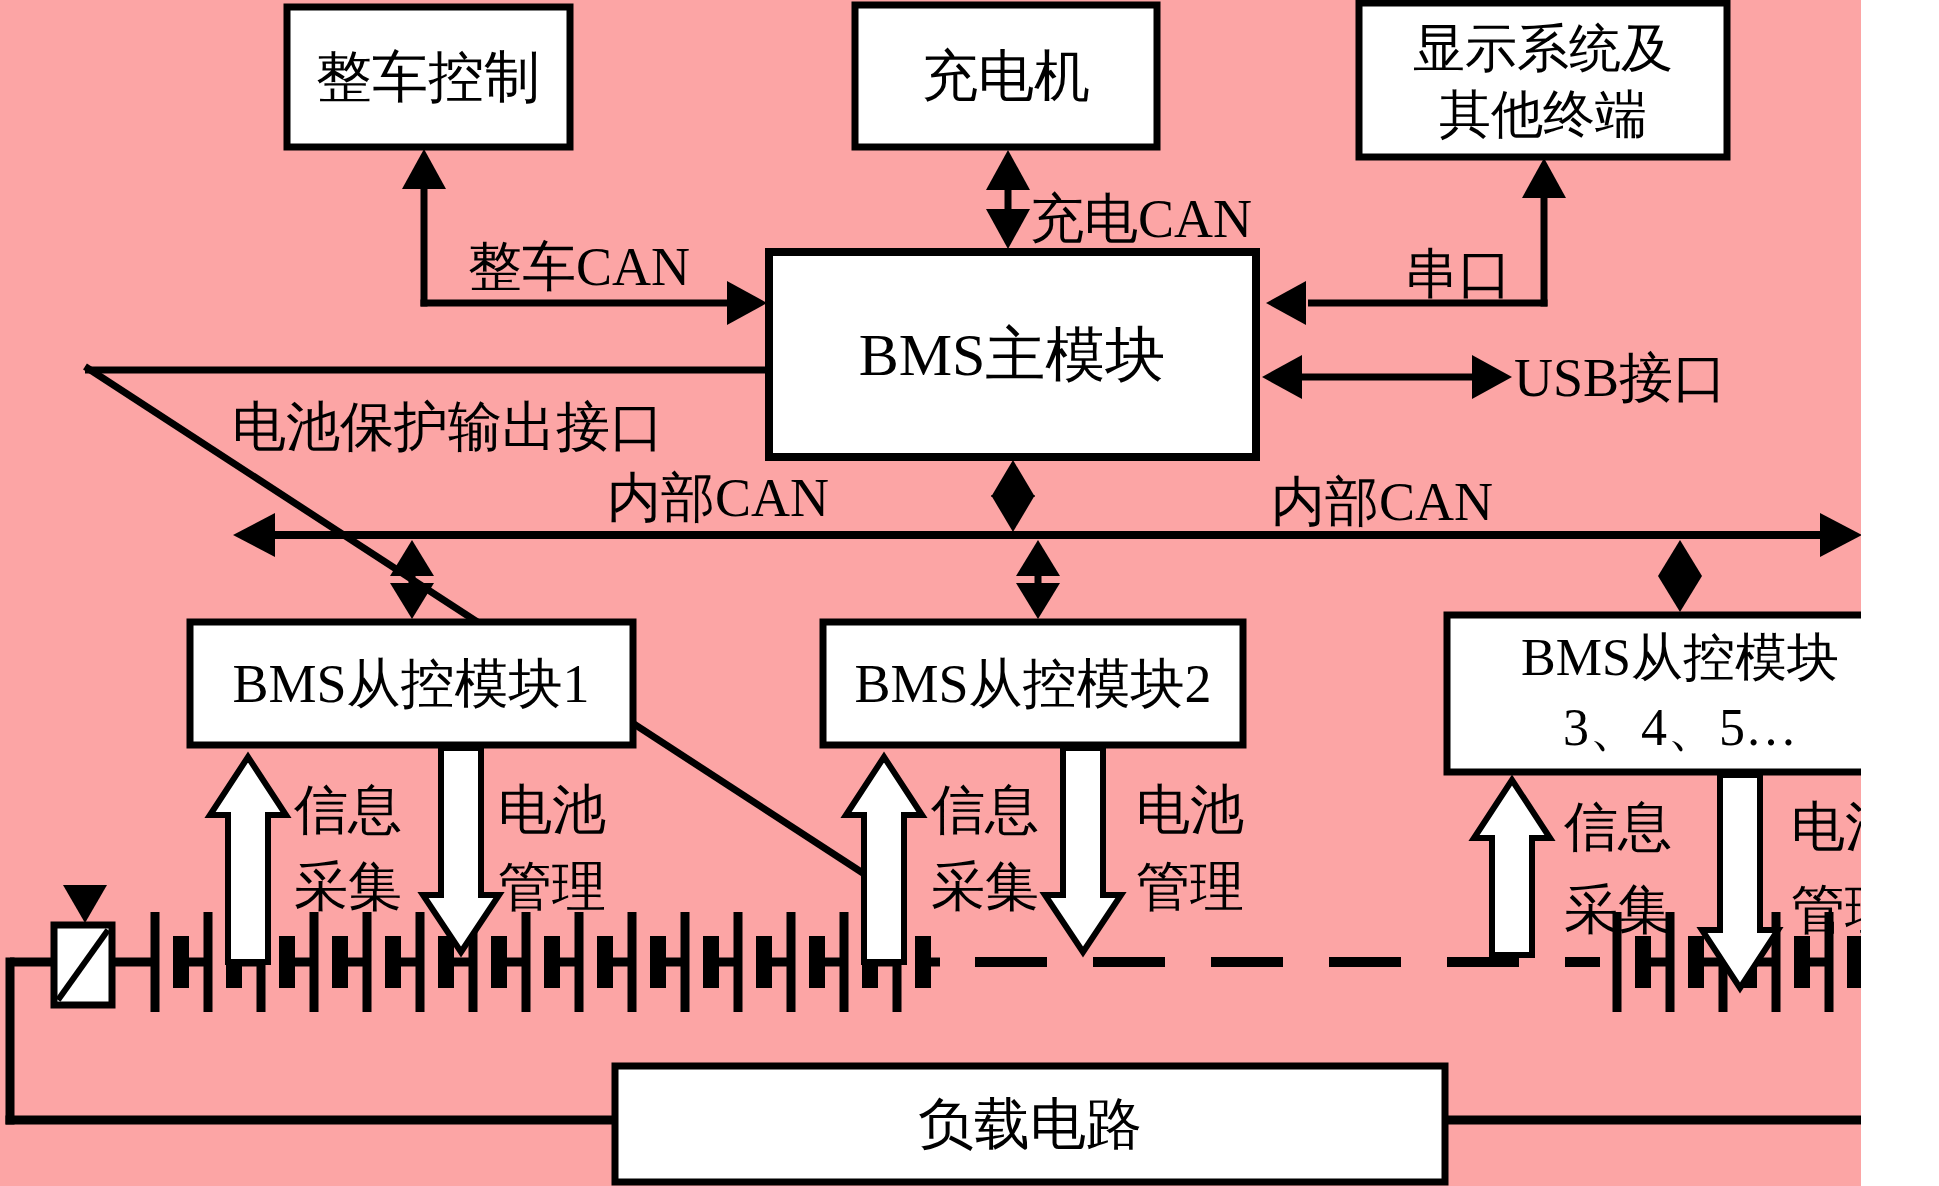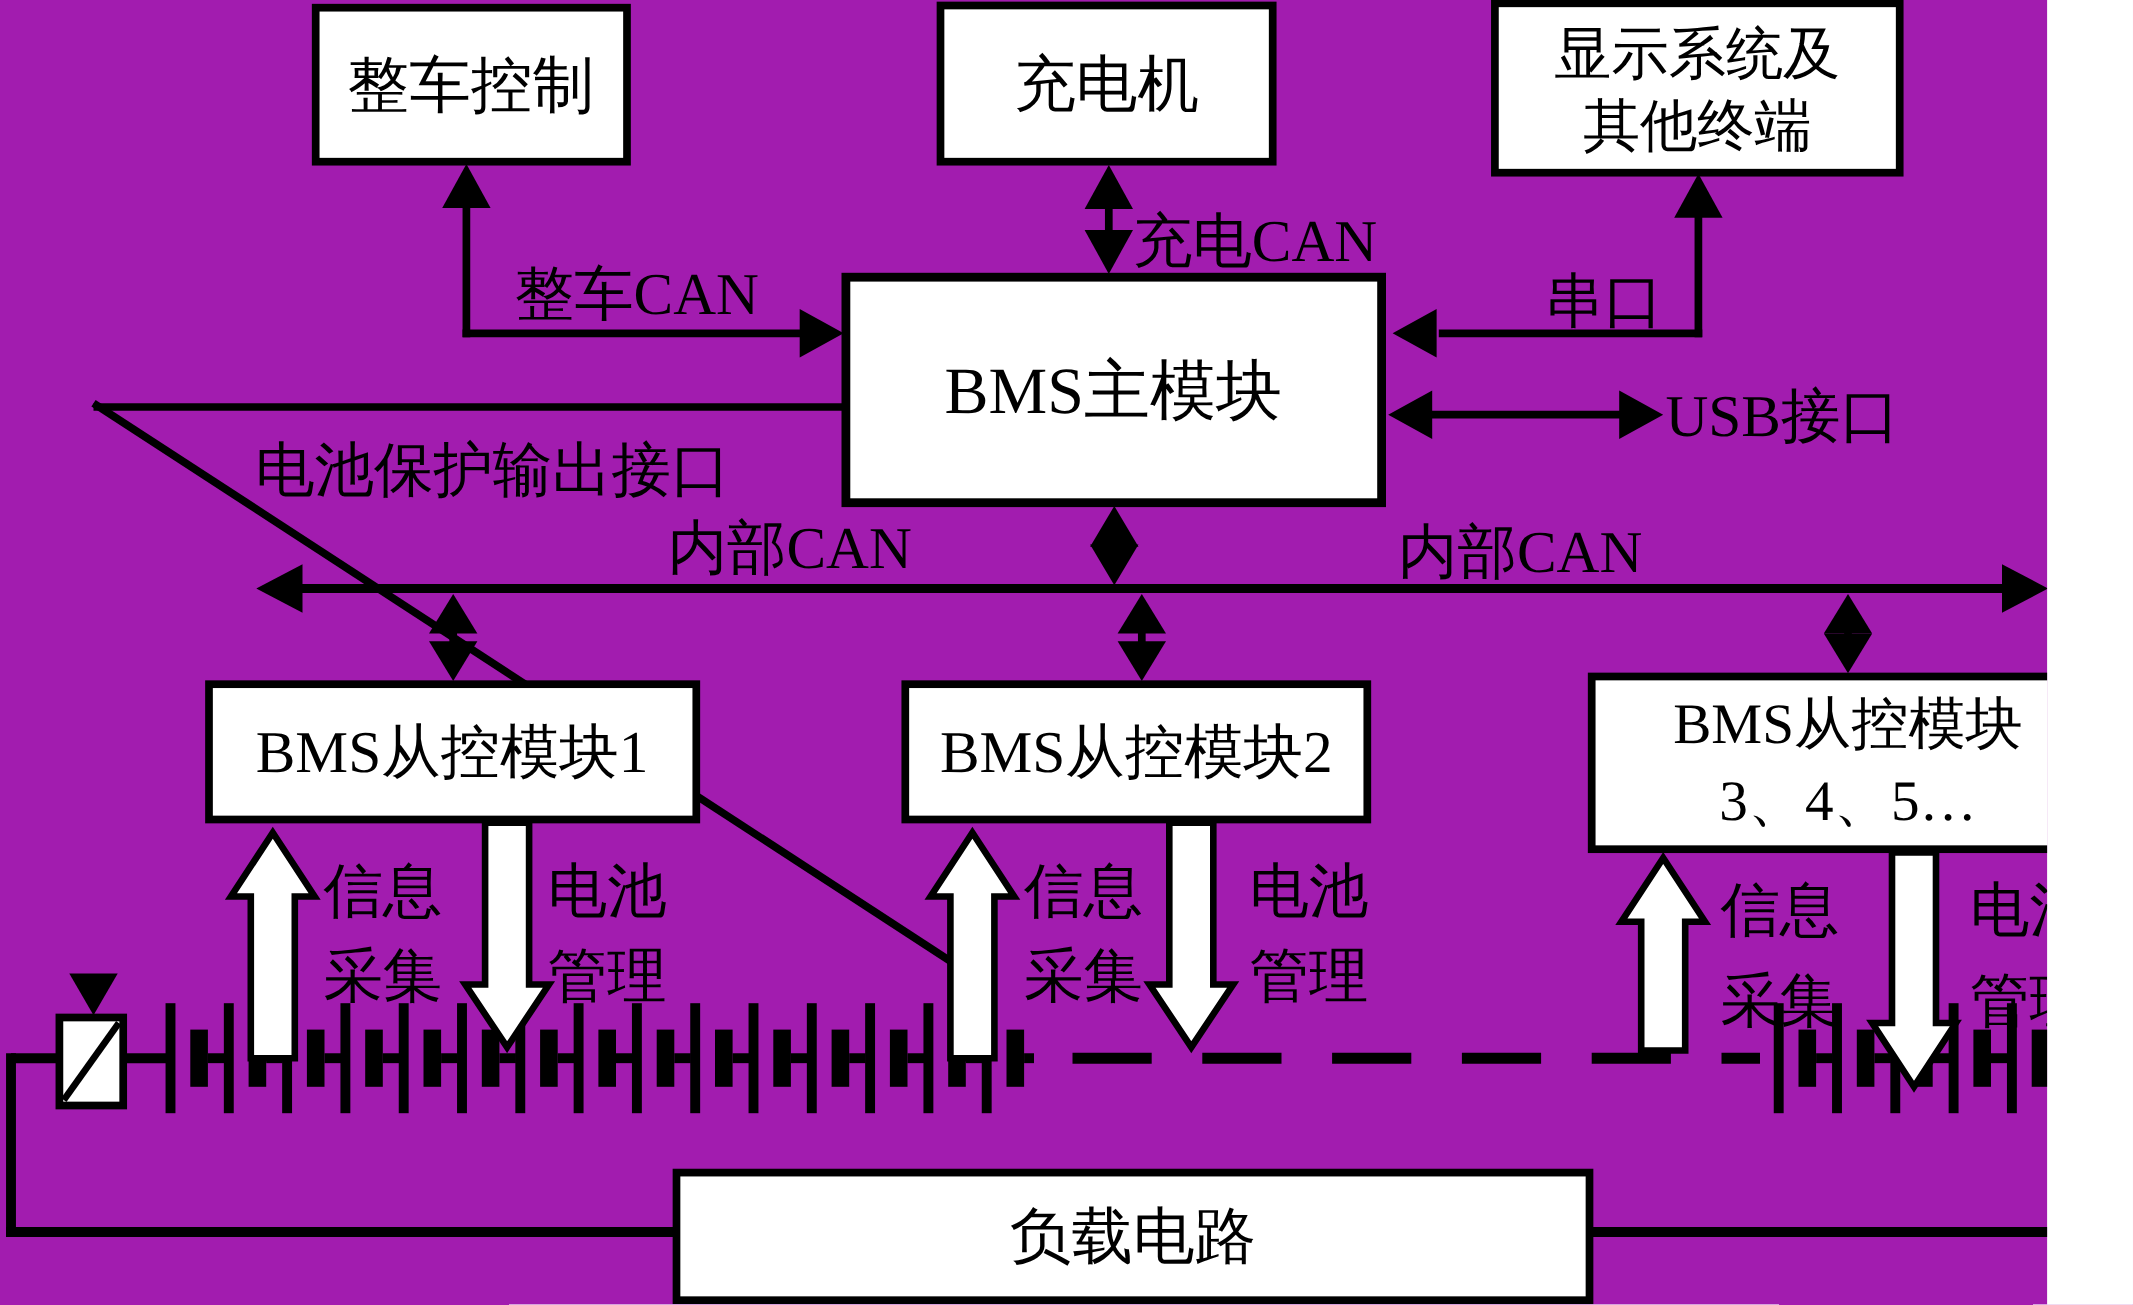--- a/index.html
+++ b/index.html
@@ -1,16 +1,16 @@
 <!DOCTYPE html>
 <html><head>
 <meta charset="utf-8">
 <style>
   html,body{margin:0;padding:0;background:#ffffff;}
-  .stage{width:1861px;height:1186px;position:relative;background:#a21caf;overflow:hidden;}
+  .stage{width:1861px;height:1186px;position:relative;background:#fca5a5;overflow:hidden;}
   svg{display:block;}
   text{font-family:"Liberation Serif","DejaVu Serif",serif;fill:#000;}
   .ln{stroke:#000;fill:none;}
   .box{fill:#ffffff;stroke:#000;}
   .solid{fill:#000;stroke:none;}
   .hollow{fill:#ffffff;stroke:#000;stroke-width:6;}
 </style>
 </head>
 <body>
 

